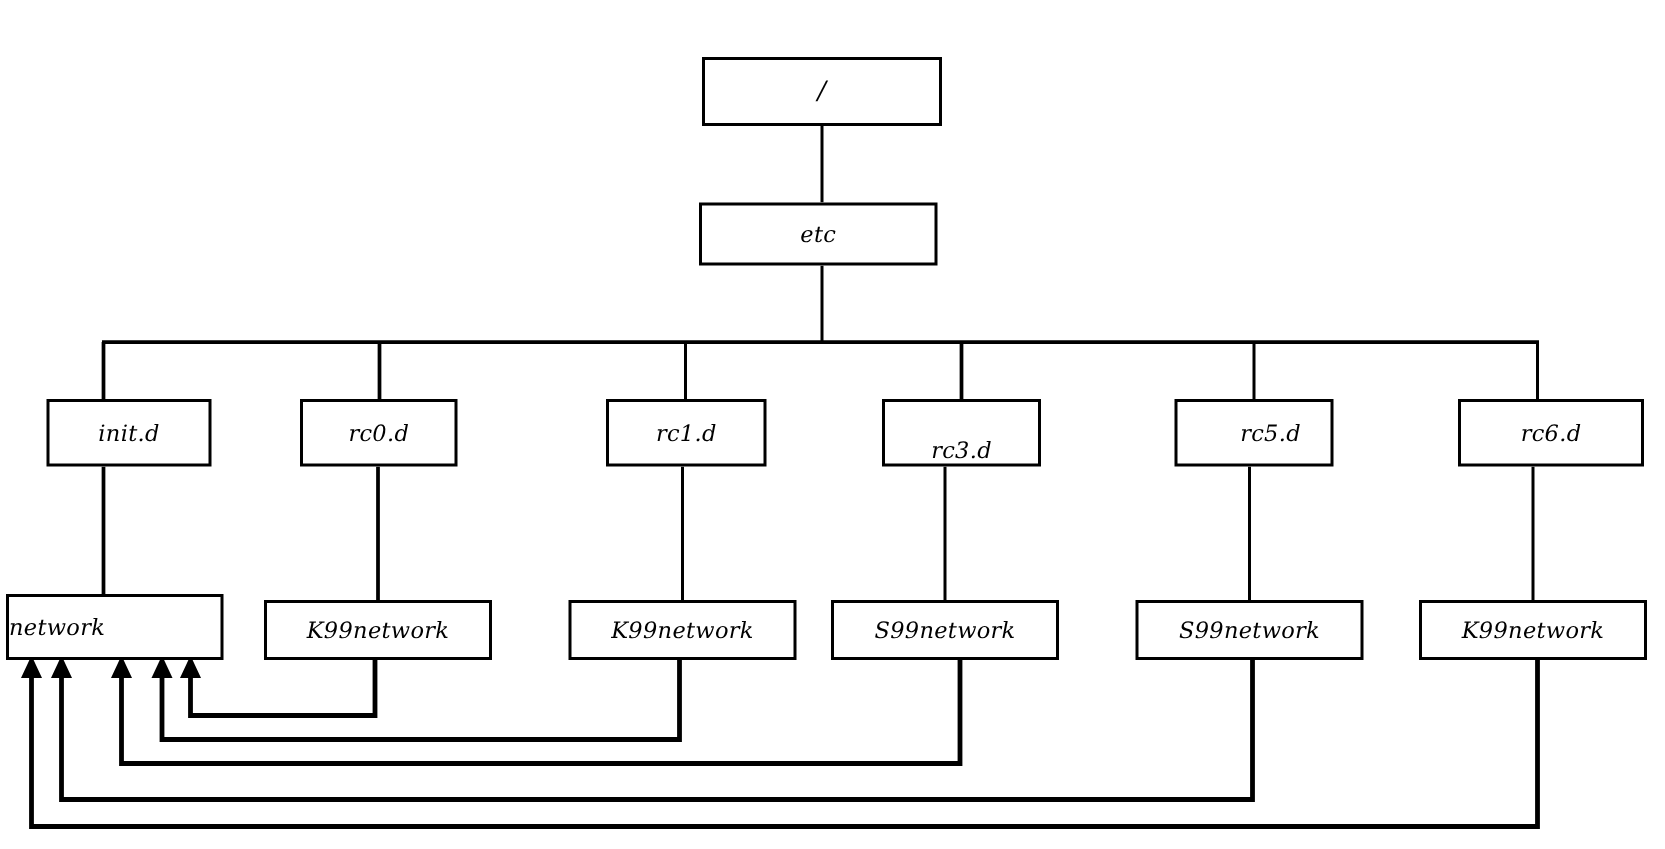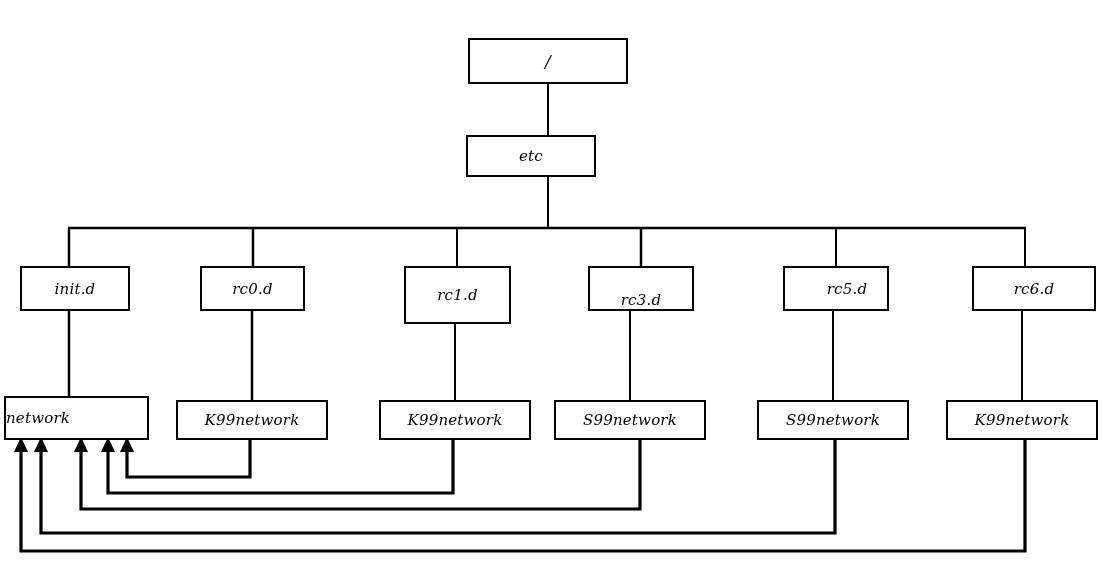--- a/index.html
+++ b/index.html
@@ -96,33 +96,33 @@
     <polygon class="arrowhead" points="41,437 34,452 48,452"></polygon>
     <polygon class="arrowhead" points="81,437 74,452 88,452"></polygon>
     <polygon class="arrowhead" points="108,437 101,452 115,452"></polygon>
     <polygon class="arrowhead" points="127,437 120,452 134,452"></polygon>
   </svg>
 
   <div class="node root" style="left:468px; top:38px; width:160px; height:46px;">
     <span class="node-label">/</span>
   </div>
 
-  <div class="node" style="left:466px; top:135px; width:130px; height:42px;text-align:center;">
+  <div class="node" style="left:466px; top:135px; width:159px; height:42px;text-align:center;">
     <span class="node-label">etc</span>
   </div>
 
-  <div class="node" style="left:20px; top:266px; width:110px; height:45px;justify-content:center;">
+  <div class="node" style="left:31px; top:266px; width:110px; height:45px;justify-content:center;">
     <span class="node-label">init.d</span>
   </div>
 
   <div class="node" style="left:200px; top:266px; width:105px; height:45px;">
     <span class="node-label">rc0.d</span>
   </div>
 
-  <div class="node" style="left:404px; top:266px; width:107px; height:58px;">
+  <div class="node" style="left:404px; top:266px; width:107px; height:45px;">
     <span class="node-label">rc1.d</span>
   </div>
 
   <div class="node" style="left:588px; top:266px; width:106px; height:45px;align-items:flex-end;">
     <span class="node-label">rc3.d</span>
   </div>
 
   <div class="node" style="left:783px; top:266px; width:106px; height:45px;padding-left:22px;">
     <span class="node-label">rc5.d</span>
   </div>

